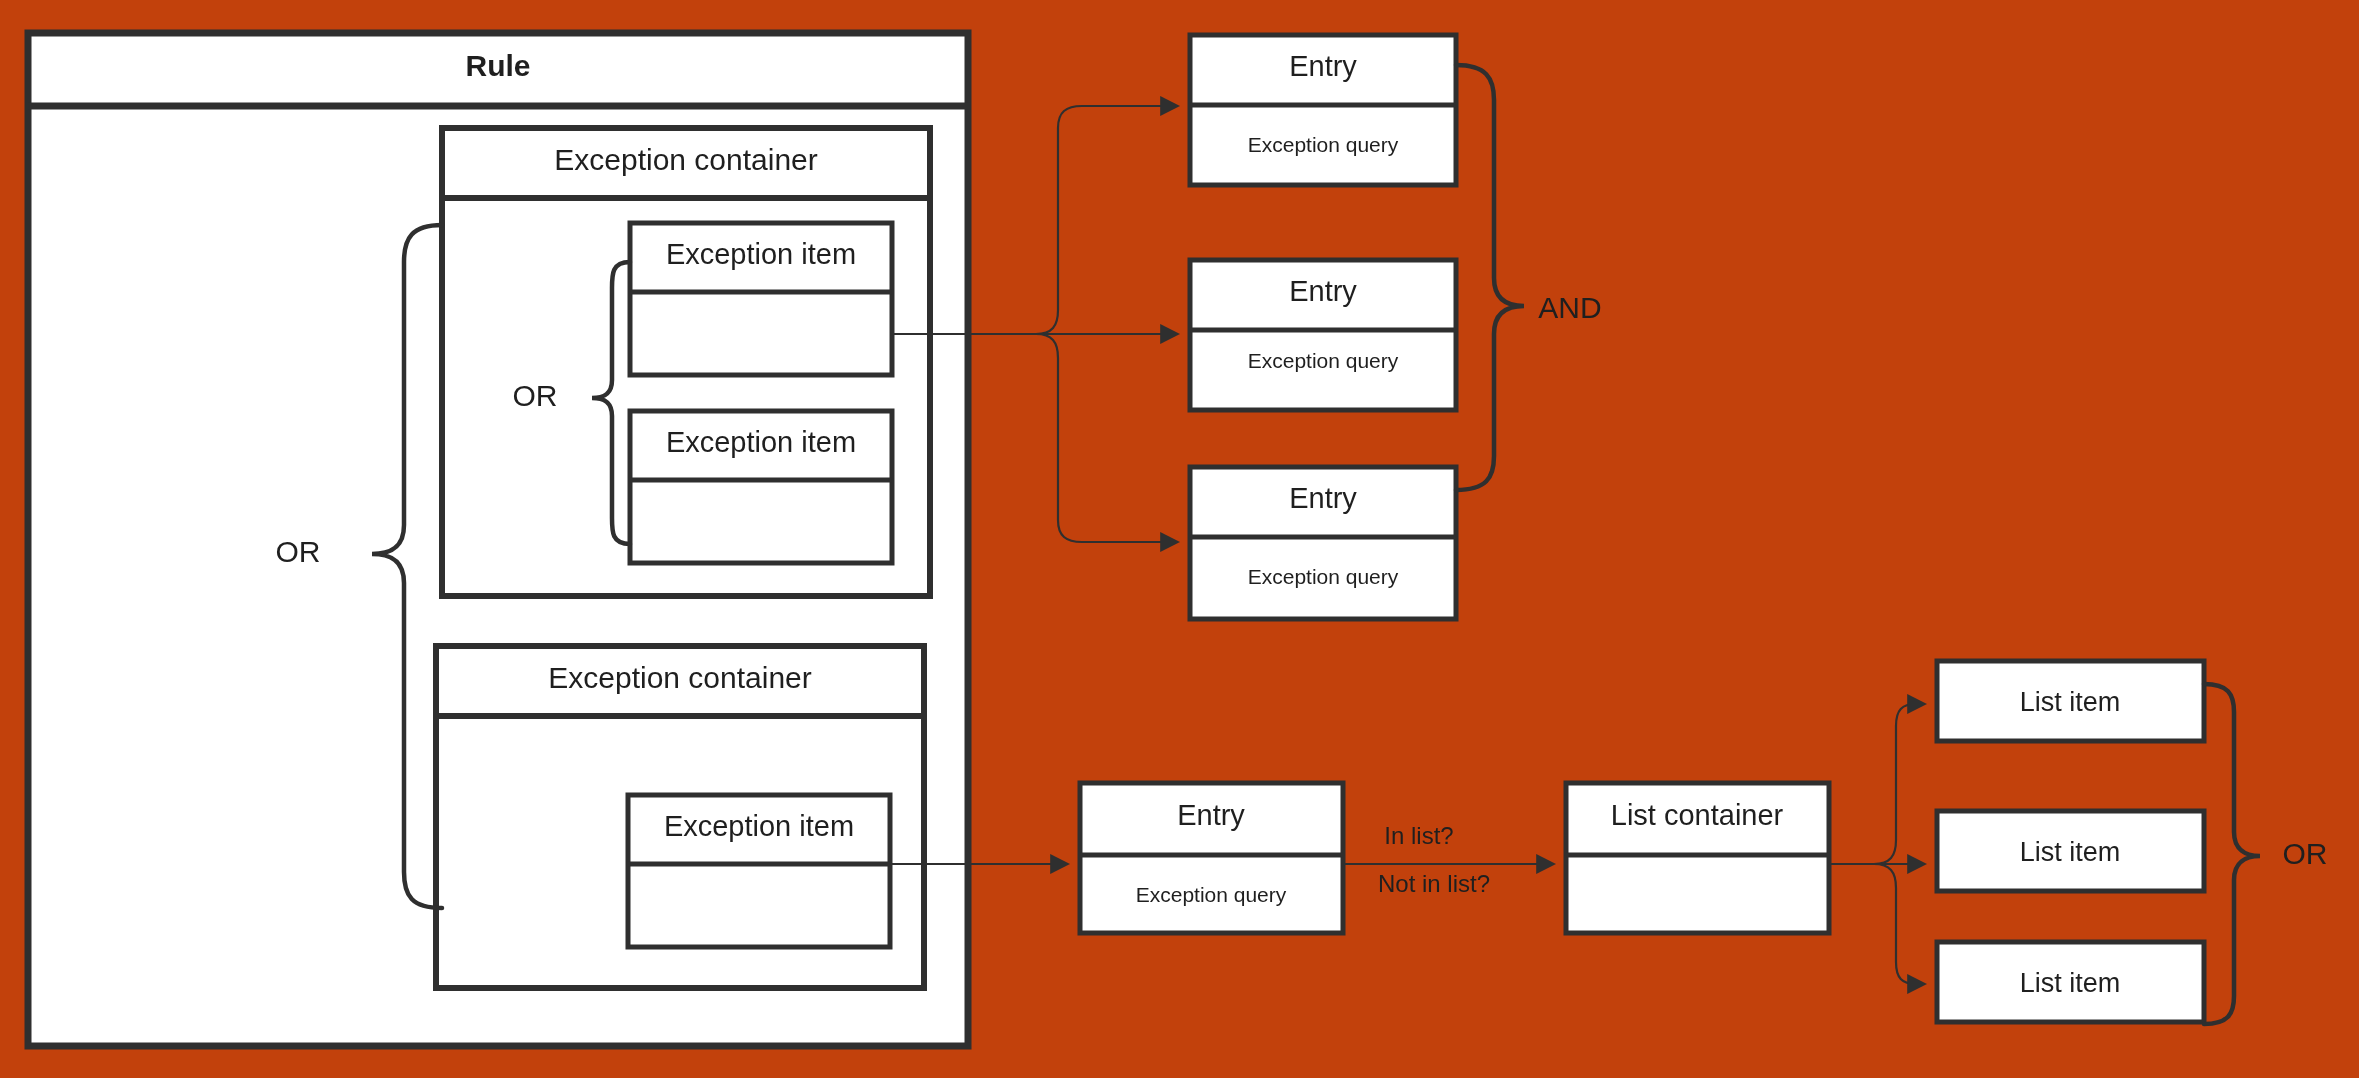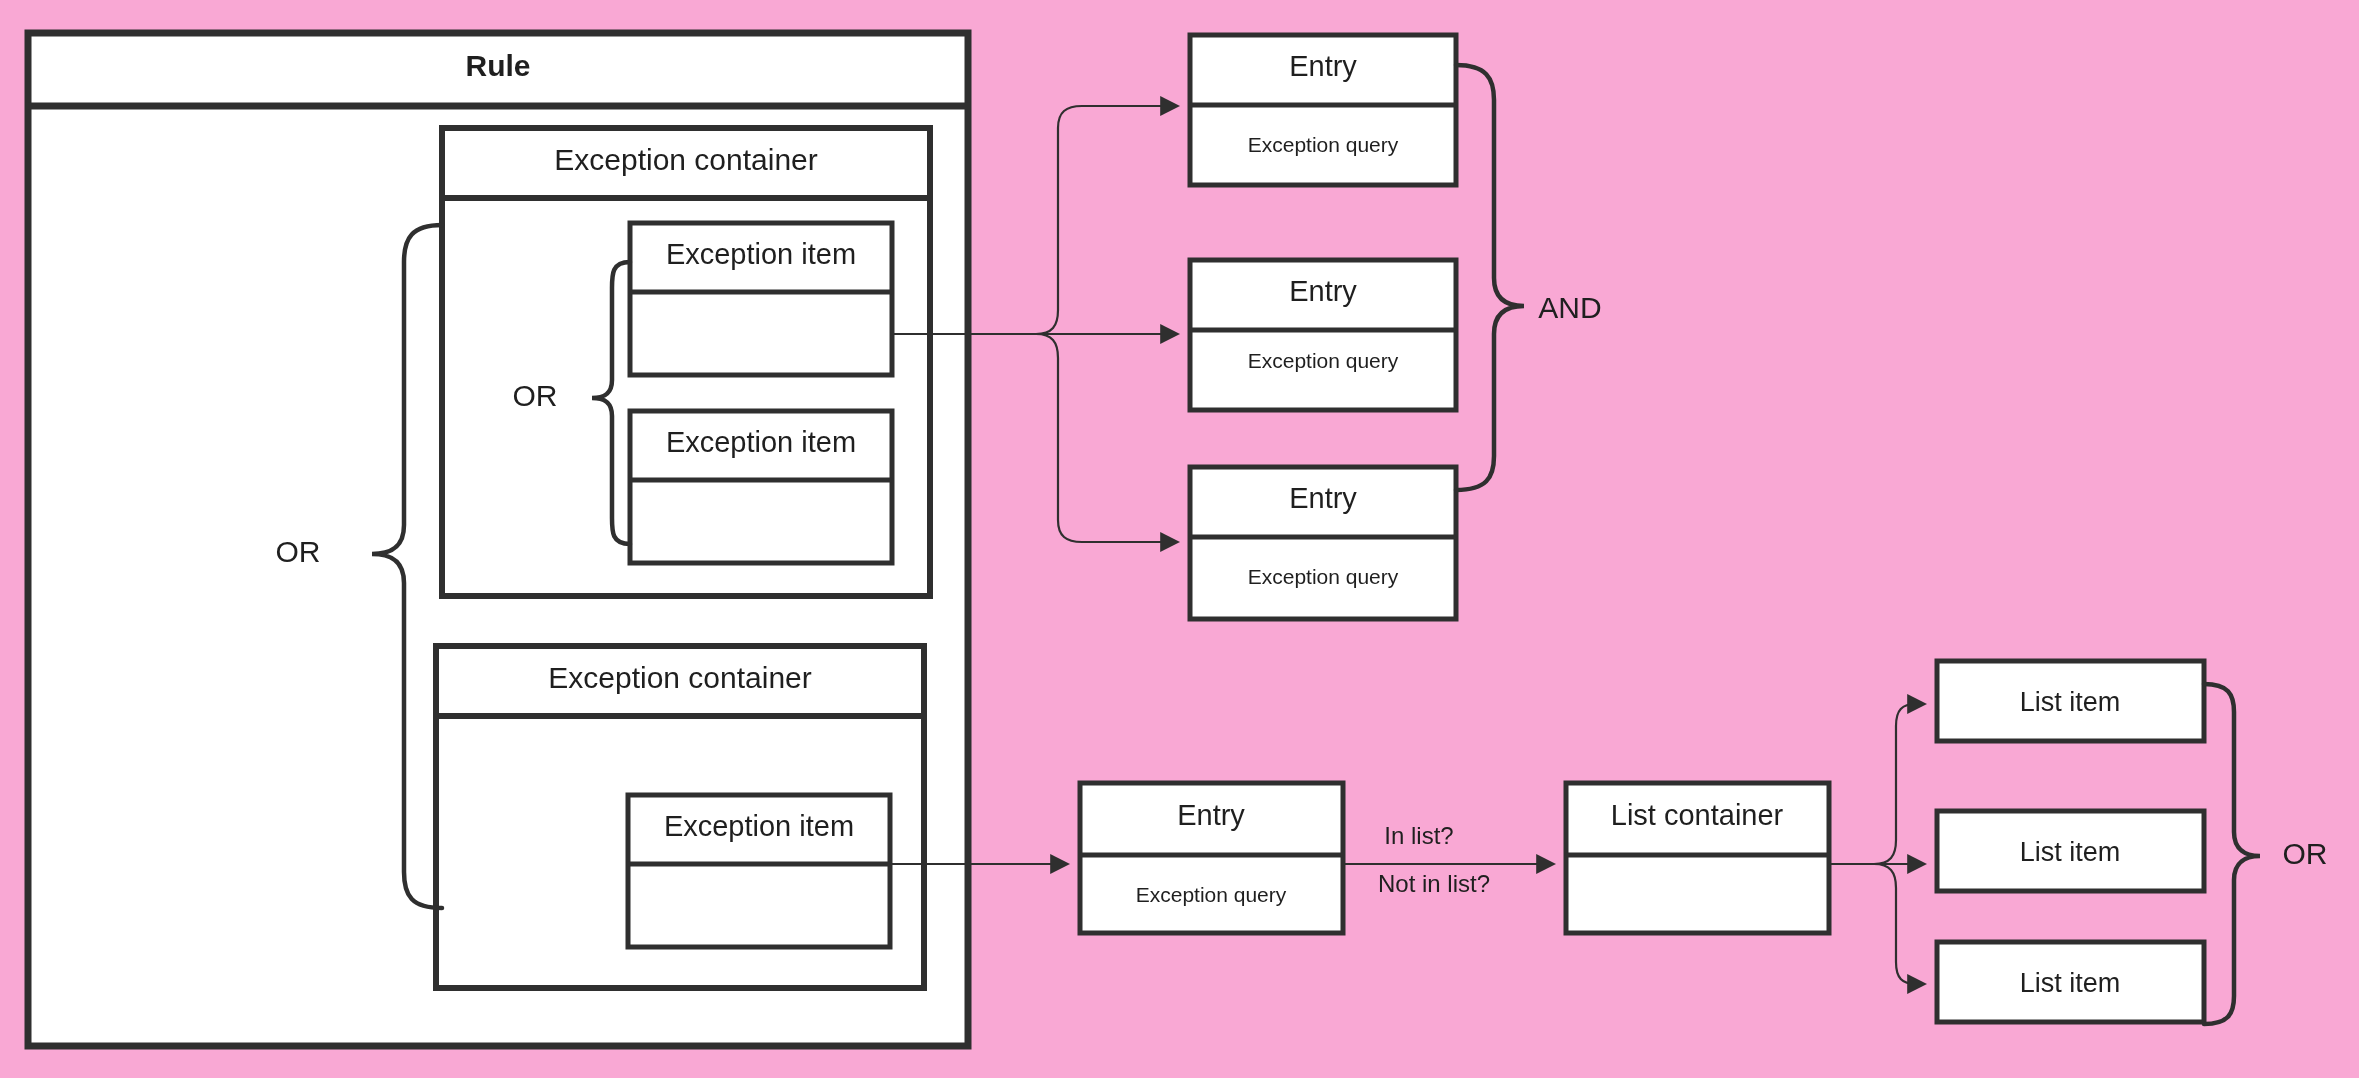--- a/index.html
+++ b/index.html
@@ -4,21 +4,21 @@
 <style>
   html, body {
     margin: 0;
     padding: 0;
     background: #ffffff;
   }
   #canvas {
     position: relative;
     width: 2359px;
     height: 1078px;
-    background: #f9a8d4;
+    background: #c2410c;
     font-family: "Liberation Sans", sans-serif;
     overflow: hidden;
   }
   svg.layer {
     position: absolute;
     top: 0;
     left: 0;
     width: 2359px;
     height: 1078px;
   }

